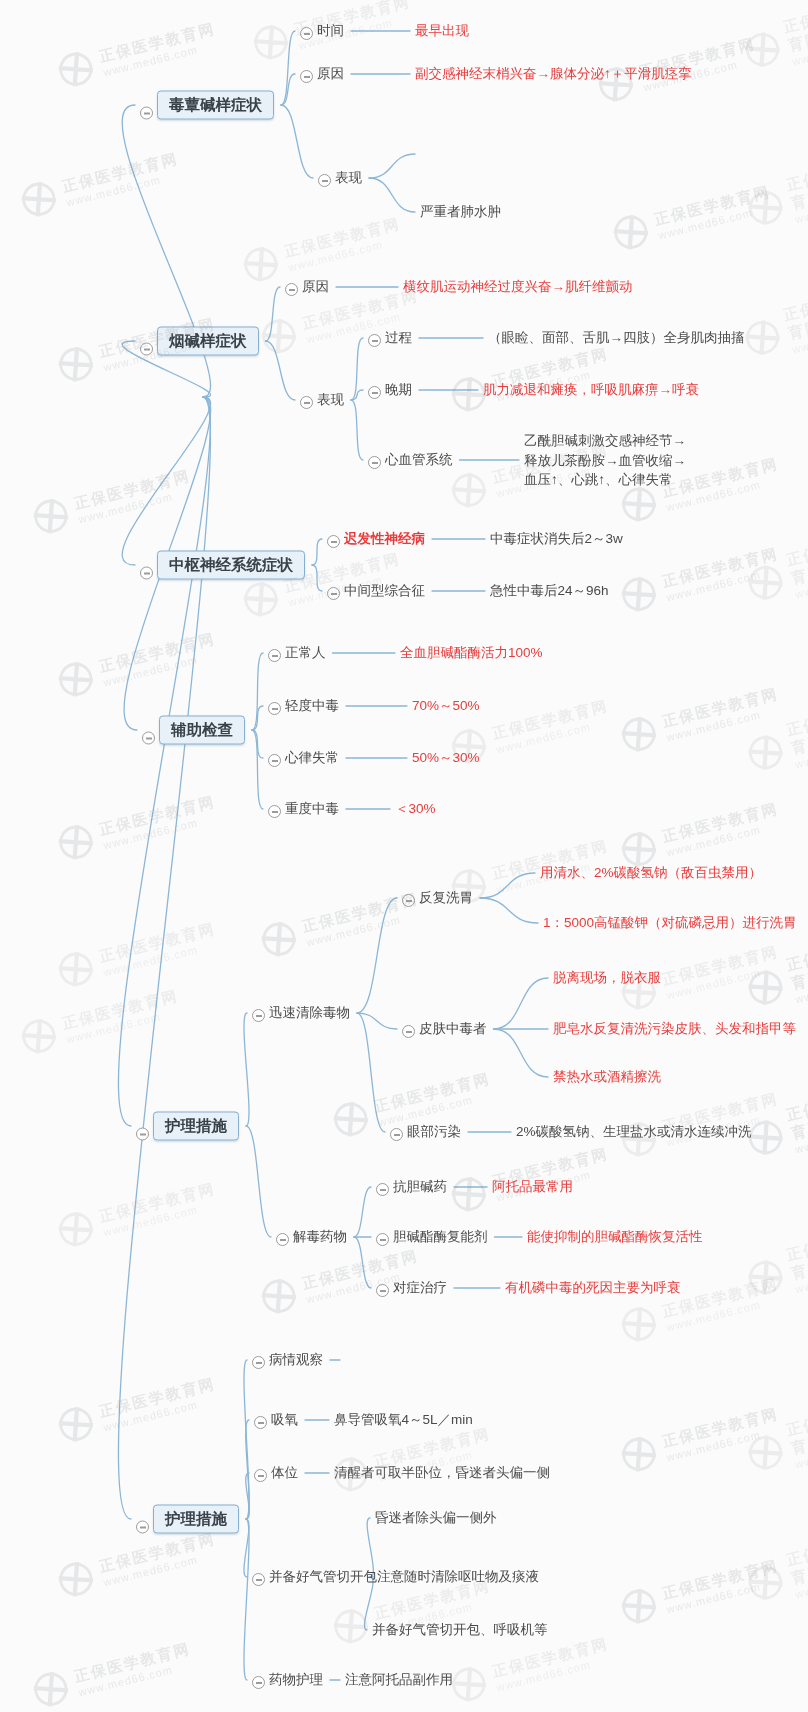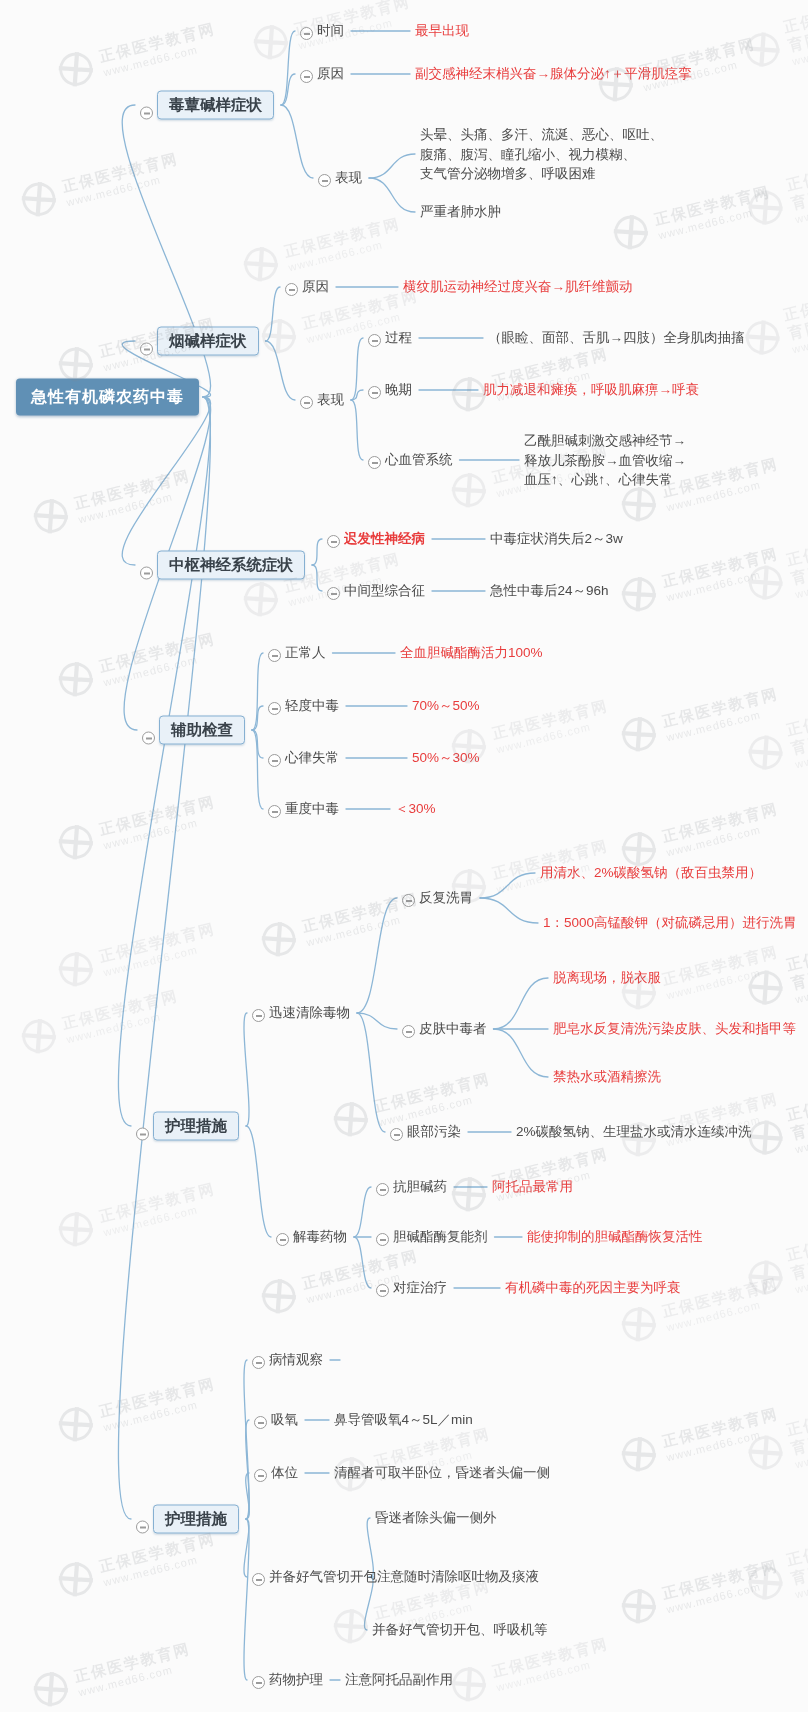--- a/index.html
+++ b/index.html
@@ -605,43 +605,39 @@
           <circle cx="20" cy="20" r="16" fill="none" stroke="currentColor" stroke-width="3"></circle>
           <path d="M20 2 L20 38 M2 20 L38 20" stroke="currentColor" stroke-width="4.5" transform="rotate(18 20 20)"></path>
         </svg>
         <span class="wm-text">
           <div class="wm-name">正保医学教育网</div>
           <div class="wm-url">www.med66.com</div>
         </span>
       </div>
     </div>
 
-  <div class="node root" id="root" style="left:16px;top:397px">急性有机磷农药中毒</div>
 
   <div class="node" id="b1" style="left:140px;top:105px">
     <span class="collapse"></span>
     <span class="topic-box">毒蕈碱样症状</span>
   </div>
   <div class="node" id="n1a" style="left:300px;top:31px">
     <span class="collapse"></span>
     <span class="lbl-text">时间</span>
   </div>
   <div class="leaf red" id="leaf1a" style="left:415px;top:31px">最早出现</div>
   <div class="node" id="n1b" style="left:300px;top:74px">
     <span class="collapse"></span>
     <span class="lbl-text">原因</span>
   </div>
   <div class="leaf red" id="leaf1b" style="left:415px;top:74px">副交感神经末梢兴奋→腺体分泌↑＋平滑肌痉挛</div>
   <div class="node" id="n1c" style="left:318px;top:178px">
     <span class="collapse"></span>
     <span class="lbl-text">表现</span>
   </div>
-  <div class="leaf" id="leaf1c1" style="left:420px;top:154px">头晕、头痛、多汗、流涎、恶心、呕吐、
-腹痛、腹泻、瞳孔缩小、视力模糊、
-支气管分泌物增多、呼吸困难</div>
   <div class="leaf" id="leaf1c2" style="left:420px;top:212px">严重者肺水肿</div>
 
   <div class="node" id="b2" style="left:140px;top:341px">
     <span class="collapse"></span>
     <span class="topic-box">烟碱样症状</span>
   </div>
   <div class="node" id="n2a" style="left:285px;top:287px">
     <span class="collapse"></span>
     <span class="lbl-text">原因</span>
   </div>

